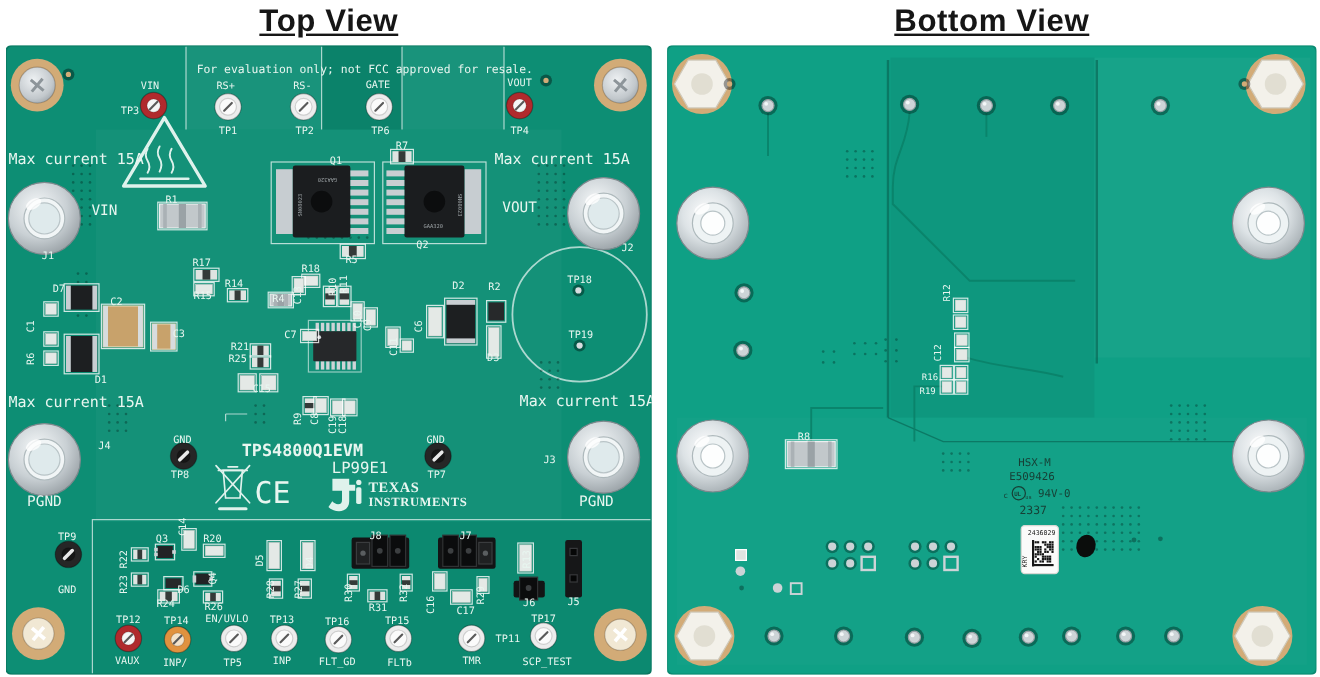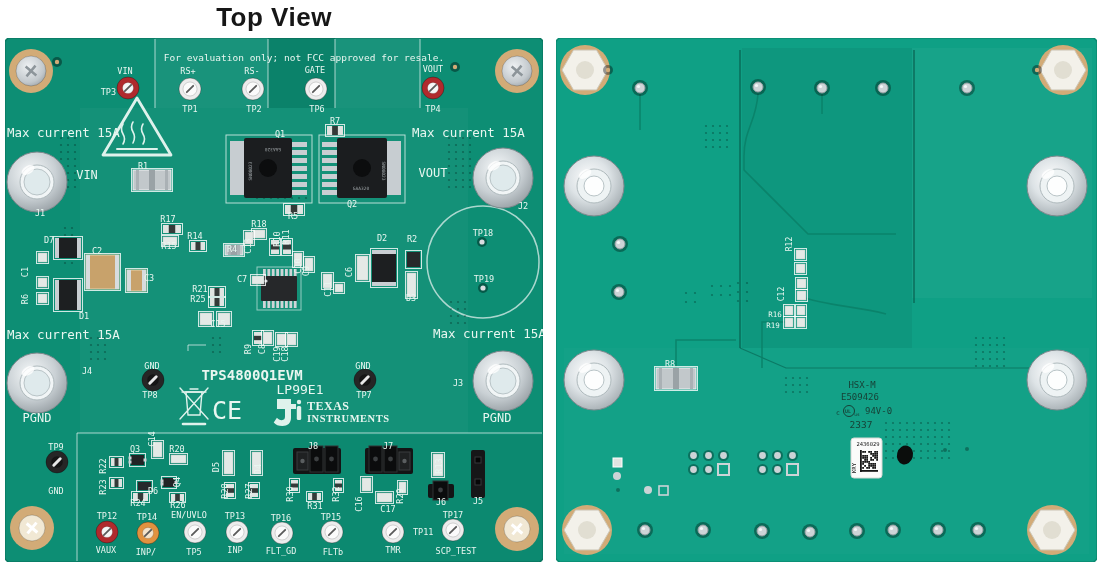--- a/index.html
+++ b/index.html
@@ -1,32 +1,33 @@
 <!DOCTYPE html>
 <html><head>
 <meta charset="utf-8">
 <style>
   html,body{margin:0;padding:0;background:#fff;}
   .stage{position:relative;width:1100px;height:564px;background:#ffffff;overflow:hidden;
          font-family:"Liberation Sans",sans-serif;}
   .view-title{position:absolute;top:0;height:34px;line-height:34px;text-align:center;
-              font-size:26px;font-weight:bold;color:#161616;letter-spacing:.5px;}
+              font-size:26px;font-weight:bold;color:#161616;letter-spacing:.5px;text-decoration:underline;}
   #title-top{left:5px;width:538px;}
   #title-bottom{left:556px;width:541px;}
   svg{position:absolute;display:block;}
   #svg-top{left:5px;top:38px;}
   #svg-bottom{left:556px;top:38px;}
   svg text{font-family:"DejaVu Sans Mono",monospace;}
   svg text.serif{font-family:"Liberation Serif",serif;letter-spacing:.5px;}
 </style>
 </head>
 <body>
 
 <div class="stage">
   <div class="view-title" id="title-top">Top View</div>
+  <div class="view-title" id="title-bottom">Bottom View</div>
 
   <svg id="svg-top" width="538" height="524" viewBox="0 0 538 524">
     <defs>
       <radialGradient id="lugA" cx="40%" cy="35%" r="75%">
         <stop offset="0%" stop-color="#f6f9fa"></stop>
           <stop offset="55%" stop-color="#c9d0d4"></stop>
           <stop offset="100%" stop-color="#8f979c"></stop>
       </radialGradient>
       <radialGradient id="screwA" cx="40%" cy="35%" r="75%">
         <stop offset="0%" stop-color="#eef1f3"></stop>

